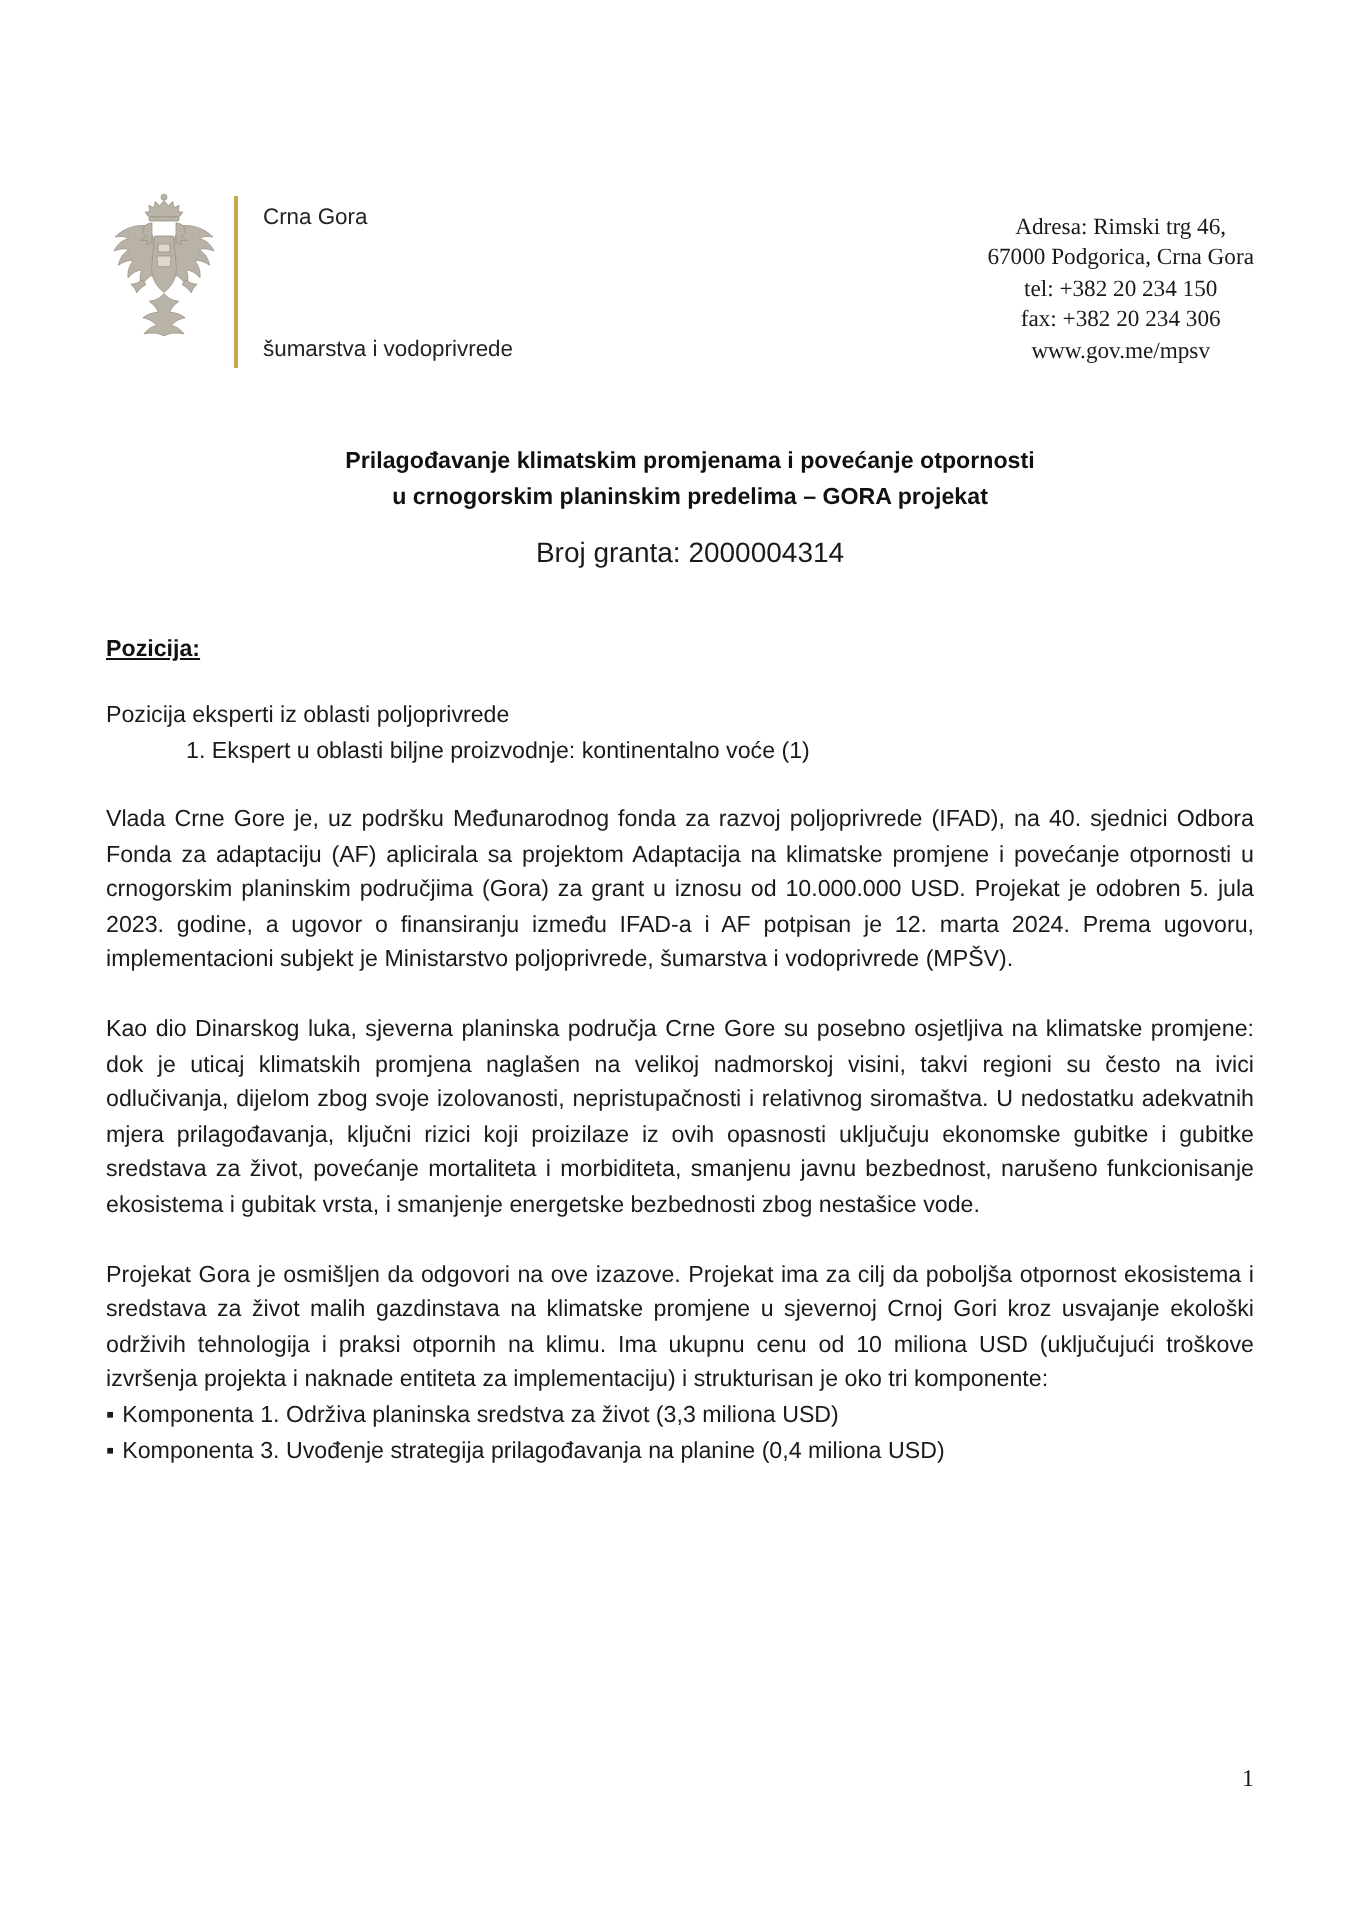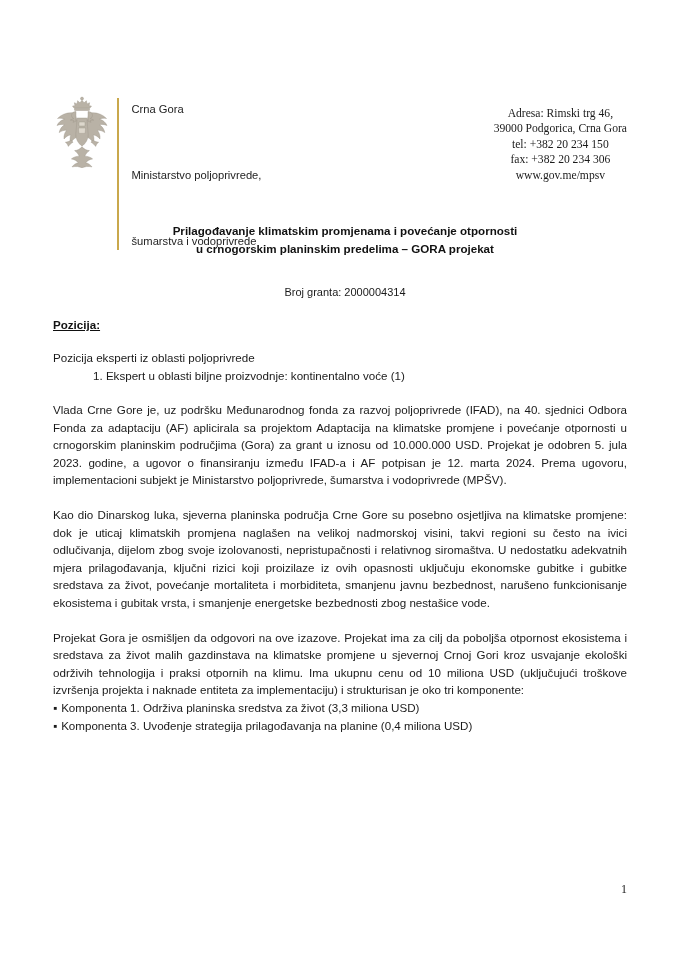--- a/index.html
+++ b/index.html
@@ -88,22 +88,22 @@
     width: 574px;
     text-align: center;
   }
   .doc-title {
     font-size: 11.6px;
     font-weight: bold;
     line-height: 18px;
     color: #111111;
   }
   .grant-line {
-    margin-top: 26px;
-    font-size: 11px;
+    margin-top: 10px;
+    font-size: 14px;
     line-height: 16px;
     color: #1a1a1a;
   }
 
   
   .body-area {
     position: absolute;
     left: 53px;
     top: 316px;
     width: 574px;
@@ -203,28 +203,27 @@
 
           <path d="M18 44 c-1.8 1.4-3.6 2.1-5.6 2.1 1.4 1.2 2.4 2.6 3 4.3 1.4-1.9 2.9-3.3 4.6-4.2 z"></path>
           <path d="M40 44 c1.8 1.4 3.6 2.1 5.6 2.1 -1.4 1.2-2.4 2.6-3 4.3 -1.4-1.9-2.9-3.3-4.6-4.2 z"></path>
         </g>
       </svg>
 
       <div class="gold-rule"></div>
 
       <div class="ministry-lines">
         <div>Crna Gora</div>
-        <div>Ministarstvo poljoprivrede,</div>
         <div>šumarstva i vodoprivrede</div>
       </div>
     </div>
 
     <div class="lh-right">
       <div>Adresa: Rimski trg 46,</div>
-      <div>39000 Podgorica, Crna Gora</div>
+      <div>67000 Podgorica, Crna Gora</div>
       <div>tel: +382 20 234 150</div>
       <div>fax: +382 20 234 306</div>
       <div>www.gov.me/mpsv</div>
     </div>
   </div>
 
   <div class="title-block">
     <div class="doc-title">
       <div>Prilagođavanje klimatskim promjenama i povećanje otpornosti</div>
       <div>u crnogorskim planinskim predelima – GORA projekat</div>

